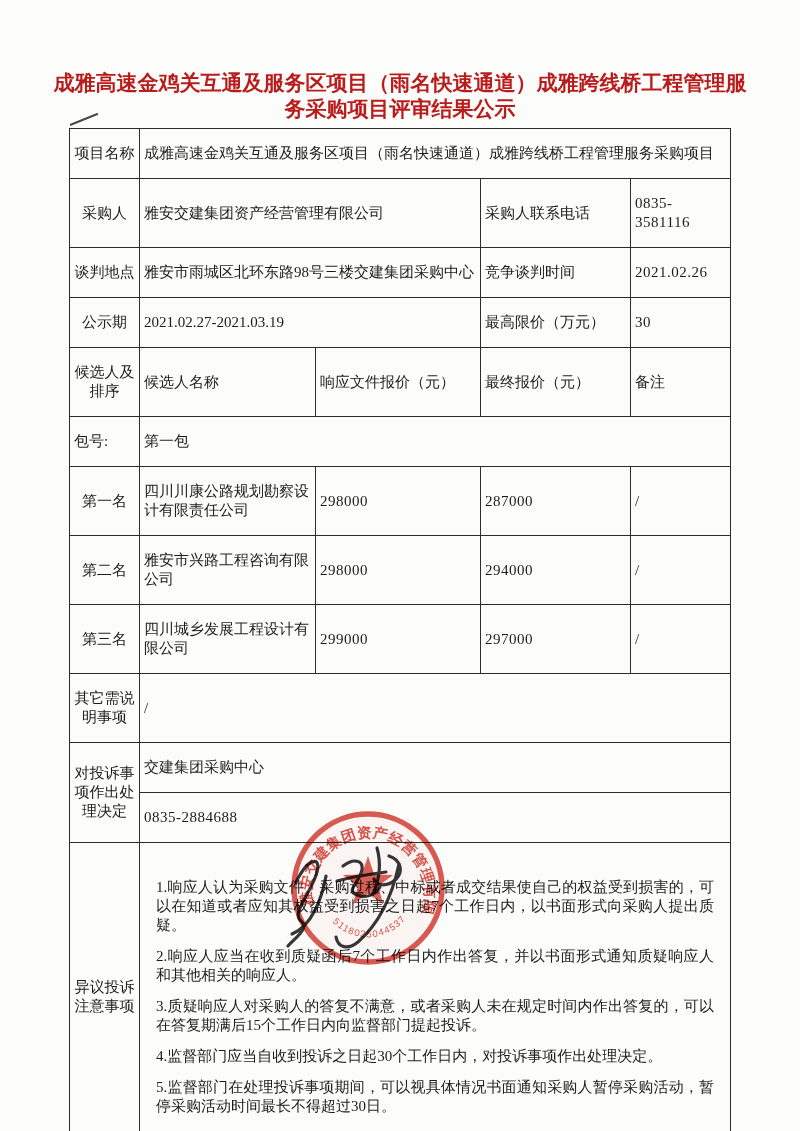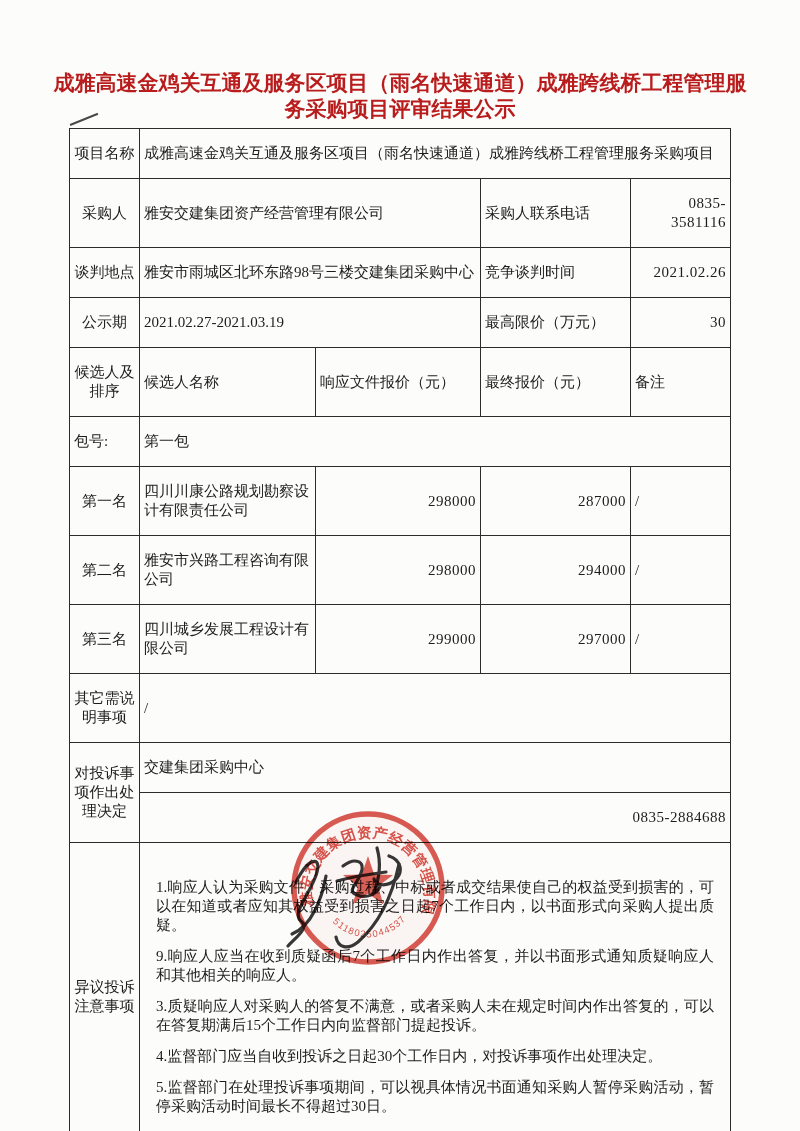--- a/index.html
+++ b/index.html
@@ -27,21 +27,21 @@
     color:#1c1c1c;
   }
   table.main td{
     border:1.4px solid #2e2c2a;
     padding:15px 4px;
     overflow:hidden;
   }
   td.lbl{text-align:center;padding:1px 3px;}
   td.val{text-align:left;padding-left:7px;}
   td.ctr{text-align:left;}
-  td.num{text-align:right;letter-spacing:0.5px;margin-top:18px;}
+  td.num{text-align:left;letter-spacing:0.5px;margin-top:18px;}
   .objection-cell{padding:4px 9px 4px 8px;}
   .objection-cell div{margin:12px;text-align:justify;}
   .sig-cell{padding-left:6px;font-size:15px;font-style:italic;}
   
   .corner-artifact{
     position:absolute;left:70px;top:124px;width:30px;height:1.5px;
     background:#4a4845;transform:rotate(-22deg);transform-origin:left center;
   }
   .stamp{
     position:absolute;left:286px;top:806px;width:164px;height:164px;
@@ -145,21 +145,21 @@
       <td class="ctr" colspan="4">交建集团采购中心</td>
     </tr>
     <tr style="height:30px">
       <td class="num" colspan="4">0835-2884688</td>
     </tr>
 
     <tr style="height:308px">
       <td class="lbl">异议投诉注意事项</td>
       <td class="objection-cell" colspan="4">
         <div>1.响应人认为采购文件、采购过程、中标或者成交结果使自己的权益受到损害的，可以在知道或者应知其权益受到损害之日起7个工作日内，以书面形式向采购人提出质疑。</div>
-        <div>9.响应人应当在收到质疑函后7个工作日内作出答复，并以书面形式通知质疑响应人和其他相关的响应人。</div>
+        <div>2.响应人应当在收到质疑函后7个工作日内作出答复，并以书面形式通知质疑响应人和其他相关的响应人。</div>
         <div>3.质疑响应人对采购人的答复不满意，或者采购人未在规定时间内作出答复的，可以在答复期满后15个工作日内向监督部门提起投诉。</div>
         <div>4.监督部门应当自收到投诉之日起30个工作日内，对投诉事项作出处理决定。</div>
         <div>5.监督部门在处理投诉事项期间，可以视具体情况书面通知采购人暂停采购活动，暂停采购活动时间最长不得超过30日。</div>
       </td>
     </tr>
 
     <tr style="height:46px">
       <td class="sig-cell" colspan="5">
         <span>采购主要负责人签字（盖章）：</span>
       </td>

